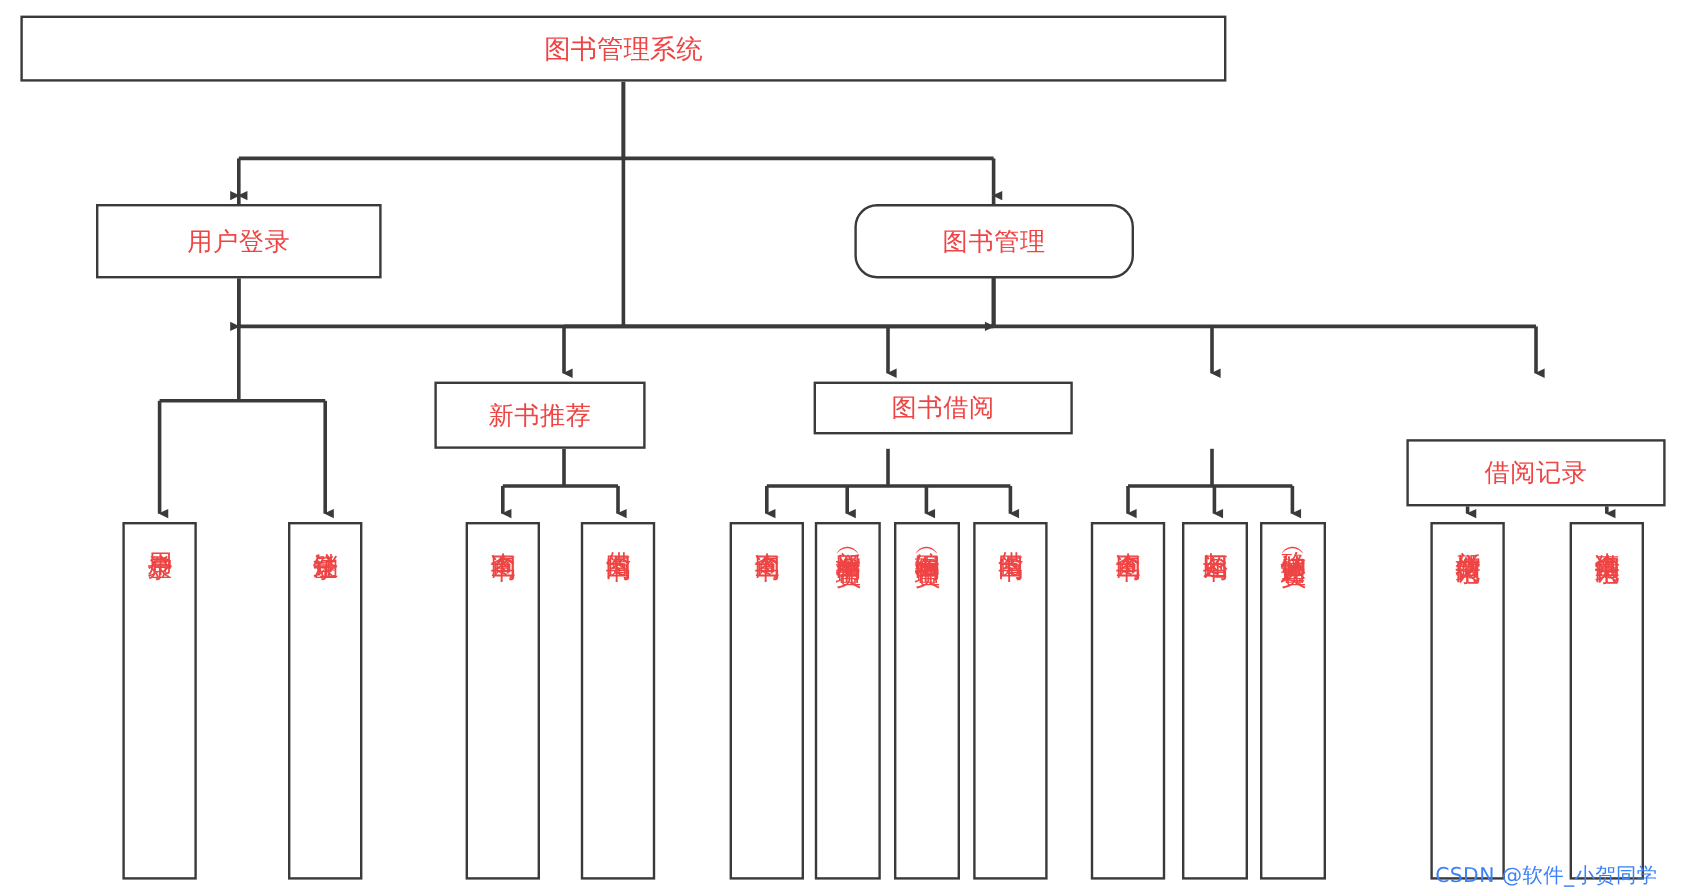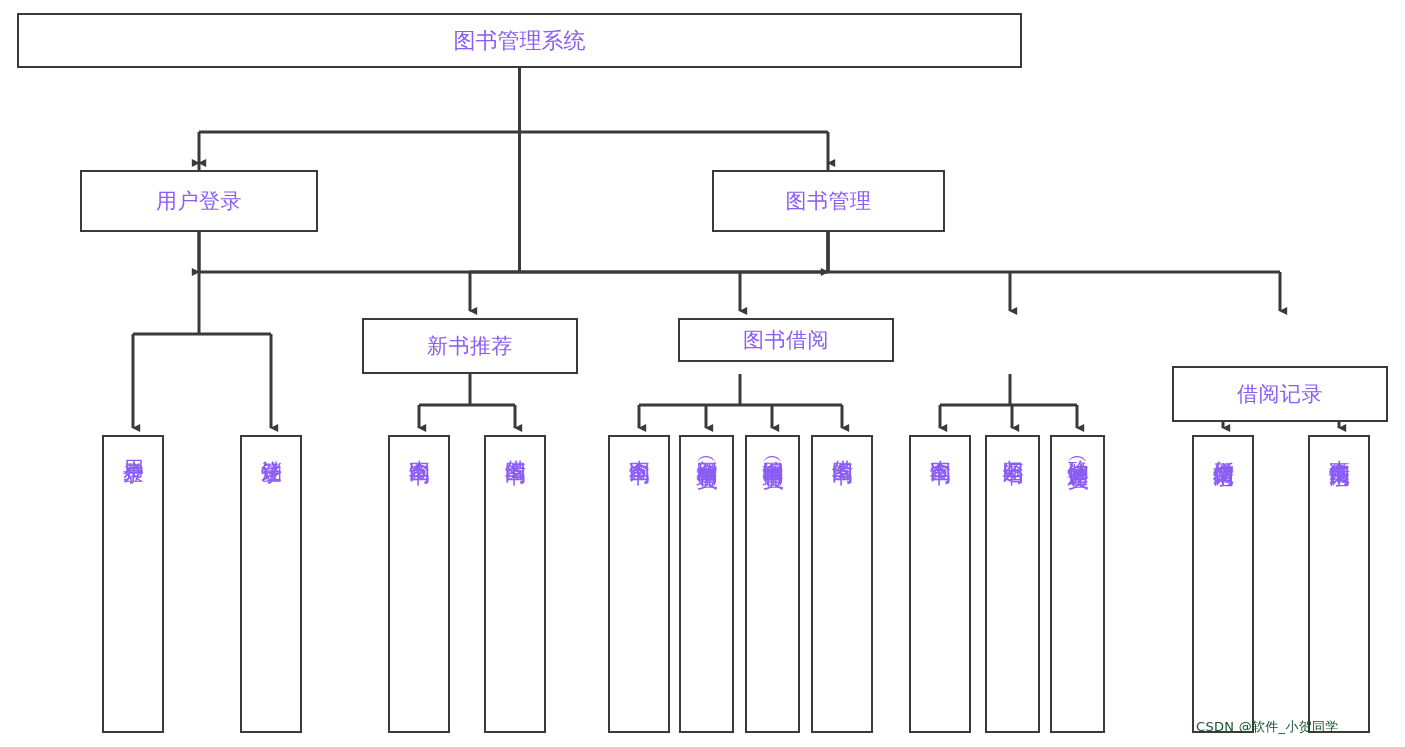--- a/index.html
+++ b/index.html
@@ -27,21 +27,21 @@
     pointer-events: none;
   }
   .node {
     position: absolute;
     box-sizing: border-box;
     border: 2.5px solid #3a3a3a;
     background: #ffffff;
     display: flex;
     align-items: center;
     justify-content: center;
-    color: #8b5cf6;
+    color: #ef4444;
     z-index: 2;
   }
   .node.horizontal {
     font-size: 21px;
     letter-spacing: 0.5px;
   }
   .node.root {
     font-size: 22px;
   }
   .node.leaf {
@@ -51,22 +51,22 @@
   .vlabel {
     writing-mode: vertical-rl;
     text-orientation: upright;
     font-size: 21px;
     line-height: 1.18;
     letter-spacing: 1.5px;
     white-space: nowrap;
   }
   .watermark {
     position: absolute;
-    color: #14532d;
-    font-size: 13px;
+    color: #3b82f6;
+    font-size: 17px;
     z-index: 3;
     white-space: nowrap;
     letter-spacing: 0.3px;
   }
 </style>
 </head>
 <body>
 
 <div id="canvas">
 
@@ -169,25 +169,25 @@
     </g>
   </svg>
 
   <div class="node root" style="left:17px;top:13px;width:1005px;height:55px;">
     <span>图书管理系统</span>
   </div>
 
   <div class="node horizontal" style="left:80px;top:170px;width:238px;height:62px;">
     <span>用户登录</span>
   </div>
-  <div class="node horizontal" style="left:712px;top:170px;width:233px;height:62px;">
+  <div class="node horizontal" style="left:712px;top:170px;width:233px;height:62px;border-radius:19px;">
     <span>图书管理</span>
   </div>
 
-  <div class="node horizontal" style="left:362px;top:318px;width:216px;height:56px;justify-content:center;">
+  <div class="node horizontal" style="left:362px;top:318px;width:176px;height:56px;justify-content:center;">
     <span>新书推荐</span>
   </div>
   <div class="node horizontal" style="left:632px;top:318px;width:216px;height:44px;margin-left:46px;">
     <span>图书借阅</span>
   </div>
   <div class="node horizontal" style="left:1172px;top:318px;width:216px;height:56px;margin-top:48px;">
     <span>借阅记录</span>
   </div>
 
   <div class="node leaf" style="left:102px;top:435px;width:62px;height:298px;">

